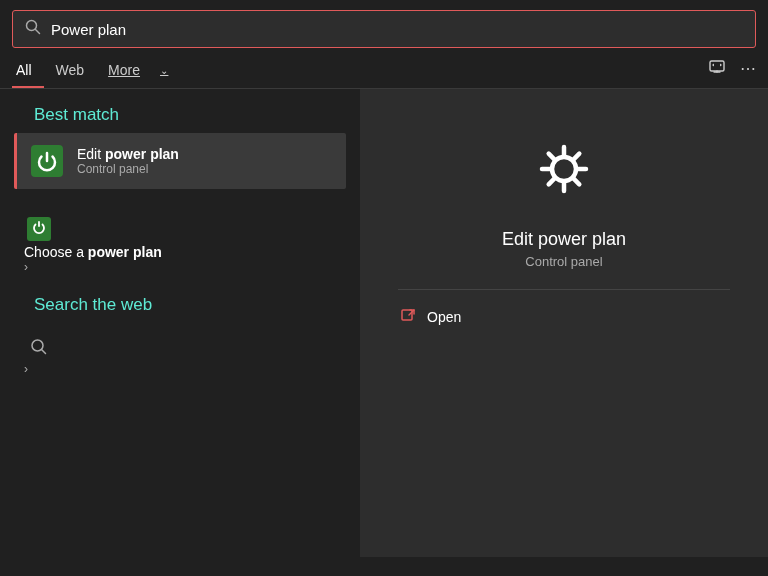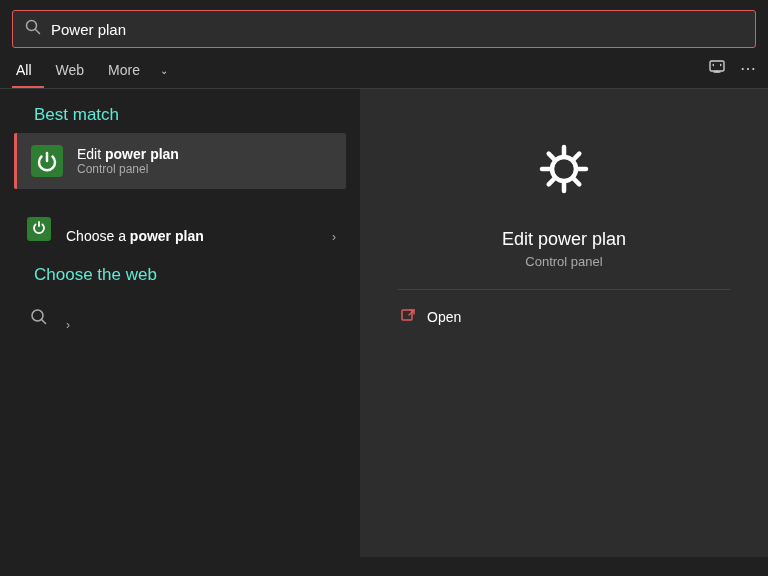--- a/index.html
+++ b/index.html
@@ -62,20 +62,21 @@
       bottom: 0;
       left: 0;
       right: 0;
       height: 2px;
       background: #e05a5a;
     }
     .tab.more {
       display: flex;
       align-items: center;
       gap: 20px;
+      text-decoration: underline;
     }
     .tab-actions {
       margin-left: auto;
       display: flex;
       align-items: center;
       gap: 14px;
       padding-bottom: 8px;
     }
     .action-icon {
       color: #cccccc;
@@ -136,25 +137,26 @@
       font-weight: 700;
     }
     .best-match-text .subtitle {
       font-size: 12px;
       color: #aaaaaa;
     }
 
     
     .settings-item, .web-item {
       display: flex;
-      align-items: flex-end;
+      align-items: flex-start;
       padding: 9px 10px;
       cursor: pointer;
       border-radius: 2px;
       margin-bottom: 4px;
+      flex-direction: column;
     }
     .item-icon {
       width: 30px;
       height: 30px;
       margin-right: 12px;
       display: flex;
       align-items: center;
       justify-content: center;
       flex-shrink: 0;
     }
@@ -278,21 +280,21 @@
           <path d="M12 5v4" stroke="white" stroke-width="1.8" stroke-linecap="round"></path>
           <path d="M8.5 7.5a5 5 0 1 0 7 0" stroke="white" stroke-width="1.8" stroke-linecap="round" fill="none"></path>
         </svg>
       </div>
       <div class="item-text">
         Choose a <span>power plan</span>
       </div>
       <span class="chevron">›</span>
     </div>
 
-    <div class="section-label" style="margin-top:12px;">Choose the web</div>
+    <div class="section-label" style="margin-top:12px;">Search the web</div>
     <div class="web-item">
       <div class="item-icon">
         <svg width="18" height="18" viewBox="0 0 18 18" fill="none">
           <circle cx="7.5" cy="7.5" r="5.5" stroke="#aaa" stroke-width="1.5"></circle>
           <line x1="11.5" y1="11.5" x2="15.5" y2="15.5" stroke="#aaa" stroke-width="1.5" stroke-linecap="round"></line>
         </svg>
       </div>
       <span class="chevron">›</span>
     </div>
 

